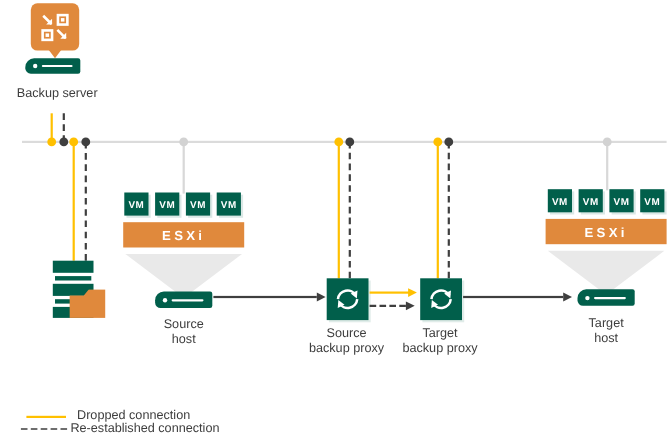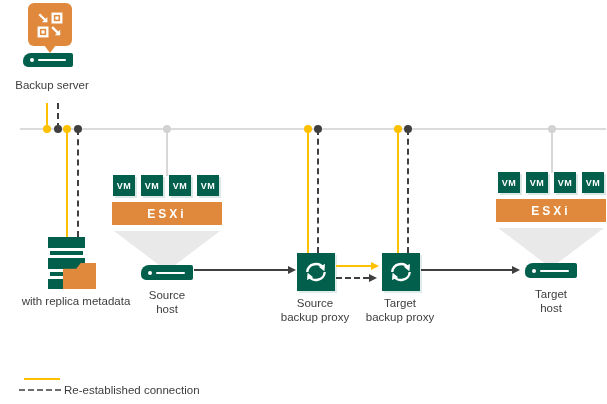--- a/index.html
+++ b/index.html
@@ -101,21 +101,20 @@
   <div class="dot dot-d" style="left:404px;"></div>
   <div class="dot dot-g" style="left:548px;"></div>
 
   <div class="repo-bar" style="left:48px;top:237px;width:37px;height:11px;"></div>
   <div class="repo-bar" style="left:50px;top:251px;width:33px;height:4px;"></div>
   <div class="repo-bar" style="left:48px;top:258px;width:37px;height:11px;"></div>
   <div class="repo-bar" style="left:50px;top:272px;width:33px;height:4px;"></div>
   <div class="repo-bar" style="left:48px;top:279px;width:37px;height:10px;"></div>
   <div class="folder" style="left:63px;top:263px;width:33px;height:26px;"></div>
   <div class="abs label" style="left:0px;top:294px;width:152px;">
-    <div>with replica metadata</div>
   </div>
 
   <div class="vm" style="left:113px;top:175px;">VM</div>
   <div class="vm" style="left:141px;top:175px;">VM</div>
   <div class="vm" style="left:169px;top:175px;">VM</div>
   <div class="vm" style="left:197px;top:175px;">VM</div>
   <div class="esxi" style="left:112px;top:202px;">ESXi</div>
   <div class="funnel" style="left:114px;top:231px;"></div>
   <div class="hostbar" style="left:141px;top:265px;">
     <div class="hostdot" style="left:7px;top:5.5px;"></div>
@@ -172,16 +171,17 @@
 
   <div class="hyellow" style="left:336px;top:265px;width:36px;"></div>
   <div class="arr-ry" style="left:371px;top:262px;"></div>
   <div class="hdash" style="left:336px;top:277px;width:33px;"></div>
   <div class="arr-r" style="left:369px;top:274px;"></div>
 
   <div class="hblack" style="left:421px;top:269px;width:91px;"></div>
   <div class="arr-r" style="left:512px;top:266px;"></div>
 
   <div class="legend-solid" style="left:24px;top:378px;"></div>
+  <div class="legend-text" style="left:70px;top:372px;">Dropped connection</div>
   <div class="legend-dash" style="left:19px;top:389px;"></div>
   <div class="legend-text" style="left:64px;top:384px;text-align:center;">Re-established connection</div>
 
 </div>
 
 </body></html>

